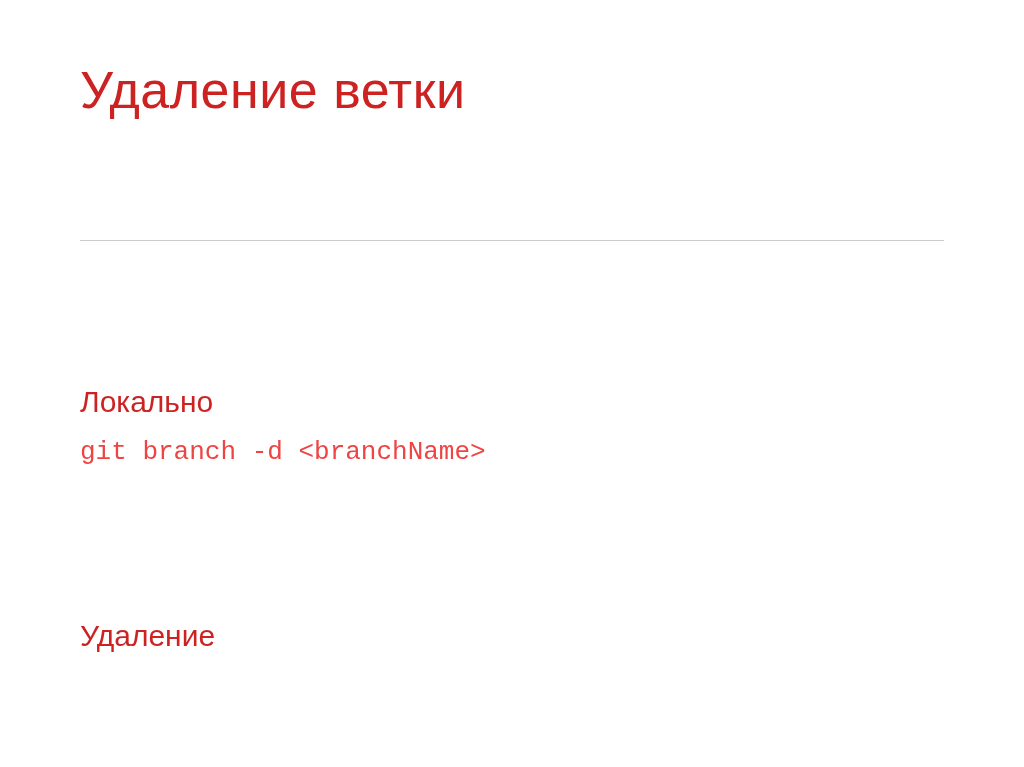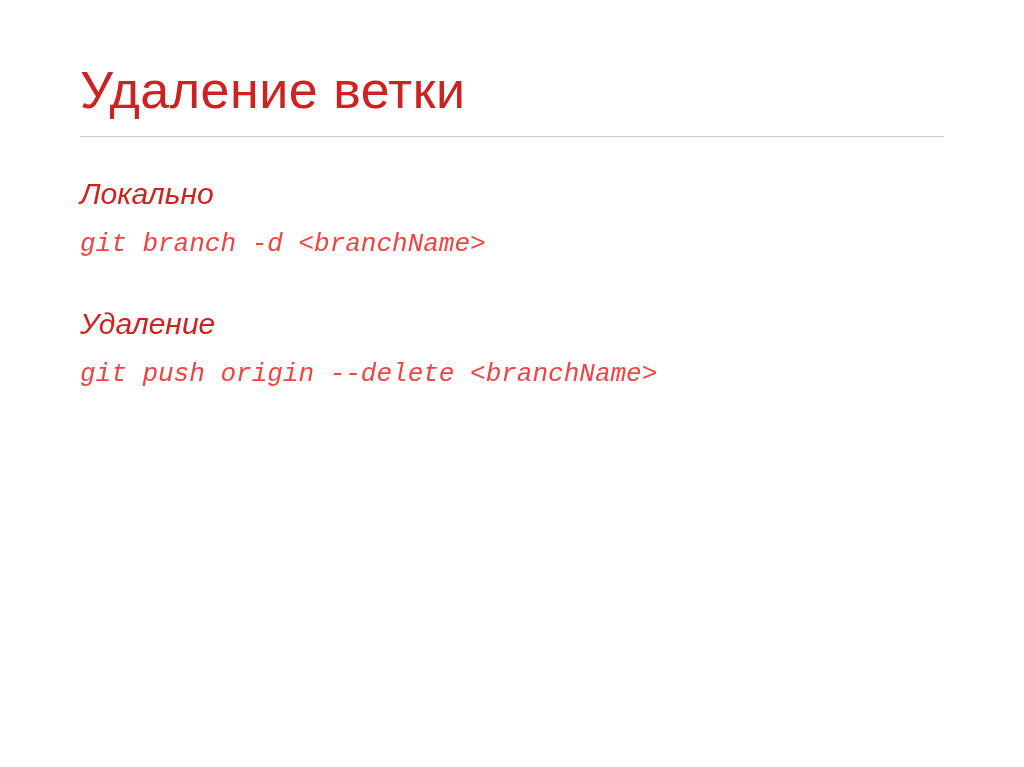--- a/index.html
+++ b/index.html
@@ -1,18 +1,19 @@
 <!DOCTYPE html>
 <html><head>
   <meta charset="utf-8">
   <style>
     * {
       margin: 0;
       padding: 0;
       box-sizing: border-box;
+      justify-content: space-between;
     }
 
     body {
       background-color: #ffffff;
       font-family: 'Segoe UI', Arial, sans-serif;
       width: 1024px;
       height: 767px;
       overflow: hidden;
     }
 
@@ -36,21 +37,20 @@
 
     .title-divider {
       width: 100%;
       height: 1px;
       background-color: #cccccc;
       margin-bottom: 40px;
     }
 
     .content-section {
       margin-bottom: 36px;
-      font-style: italic;
     }
 
     .section-heading {
       font-size: 30px;
       font-weight: 400;
       color: #cc2222;
       margin-bottom: 18px;
       font-family: 'Segoe UI', Arial, sans-serif;
     }
 
@@ -71,16 +71,15 @@
 
   <div class="title-divider"></div>
 
   <div class="content-section">
     <div class="section-heading">Локально</div>
     <div class="code-line">git branch -d &lt;branchName&gt;</div>
   </div>
 
   <div class="content-section">
     <div class="section-heading">Удаление</div>
-    <div class="code-line">git push origin --delete &lt;branchName&gt;</div>
   </div>
 
 </div>
 
 </body></html>

